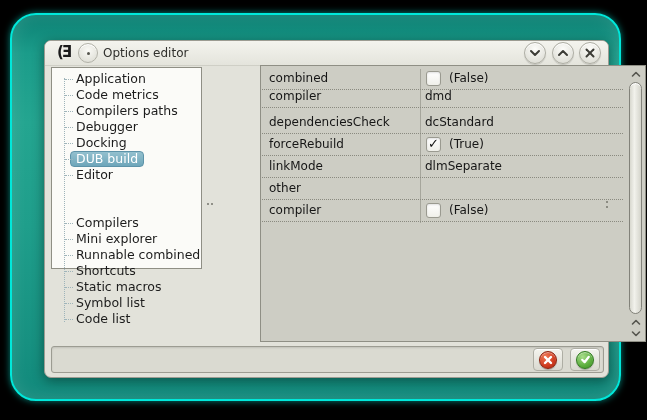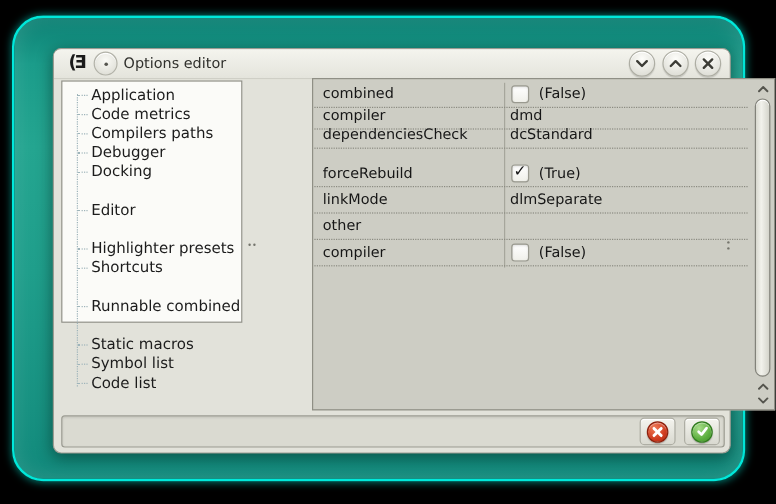--- a/index.html
+++ b/index.html
@@ -127,24 +127,26 @@
     </span>
   </div>
 
   <div class="list">
     <div class="treeline"></div>
     <div class="sb-item" style="top:3px"><span class="lbl">Application</span></div>
     <div class="sb-item" style="top:19px"><span class="lbl">Code metrics</span></div>
     <div class="sb-item" style="top:35px"><span class="lbl">Compilers paths</span></div>
     <div class="sb-item" style="top:51px"><span class="lbl">Debugger</span></div>
     <div class="sb-item" style="top:67px"><span class="lbl">Docking</span></div>
+    <div class="sb-item selected" style="top:83px"><span class="lbl">DUB build</span></div>
     <div class="sb-item" style="top:99px"><span class="lbl">Editor</span></div>
-    <div class="sb-item" style="top:131px"><span class="lbl">Highlighter presets</span></div>
-    <div class="sb-item" style="top:147px"><span class="lbl">Shortcuts</span></div>
+    <div class="sb-item" style="top:147px"><span class="lbl">Compilers</span></div>
+    <div class="sb-item" style="top:163px"><span class="lbl">Mini explorer</span></div>
     <div class="sb-item" style="top:179px"><span class="lbl">Runnable combined</span></div>
+    <div class="sb-item" style="top:195px"><span class="lbl">Shortcuts</span></div>
     <div class="sb-item" style="top:211px"><span class="lbl">Static macros</span></div>
     <div class="sb-item" style="top:227px"><span class="lbl">Symbol list</span></div>
     <div class="sb-item" style="top:243px"><span class="lbl">Code list</span></div>
   </div>
 
   <div class="splitter">
     <span class="grip-dot" style="left:3px;top:136px"></span>
     <span class="grip-dot" style="left:7px;top:136px"></span>
   </div>
 
@@ -153,21 +155,21 @@
 
     <div class="grow" style="top:2px">
       <span class="gname">combined</span>
       <span class="checkbox"></span>
       <span class="gval-cb">(False)</span>
     </div>
     <div class="grow" style="top:20px">
       <span class="gname">compiler</span>
       <span class="gval">dmd</span>
     </div>
-    <div class="grow" style="top:36px">
+    <div class="grow" style="top:46px">
       <span class="gname">dependenciesCheck</span>
       <span class="gval">dcStandard</span>
     </div>
     <div class="grow" style="top:68px">
       <span class="gname">forceRebuild</span>
       <span class="checkbox checked">
           <span class="tick">✓</span>
         </span>
       <span class="gval-cb">(True)</span>
     </div>

